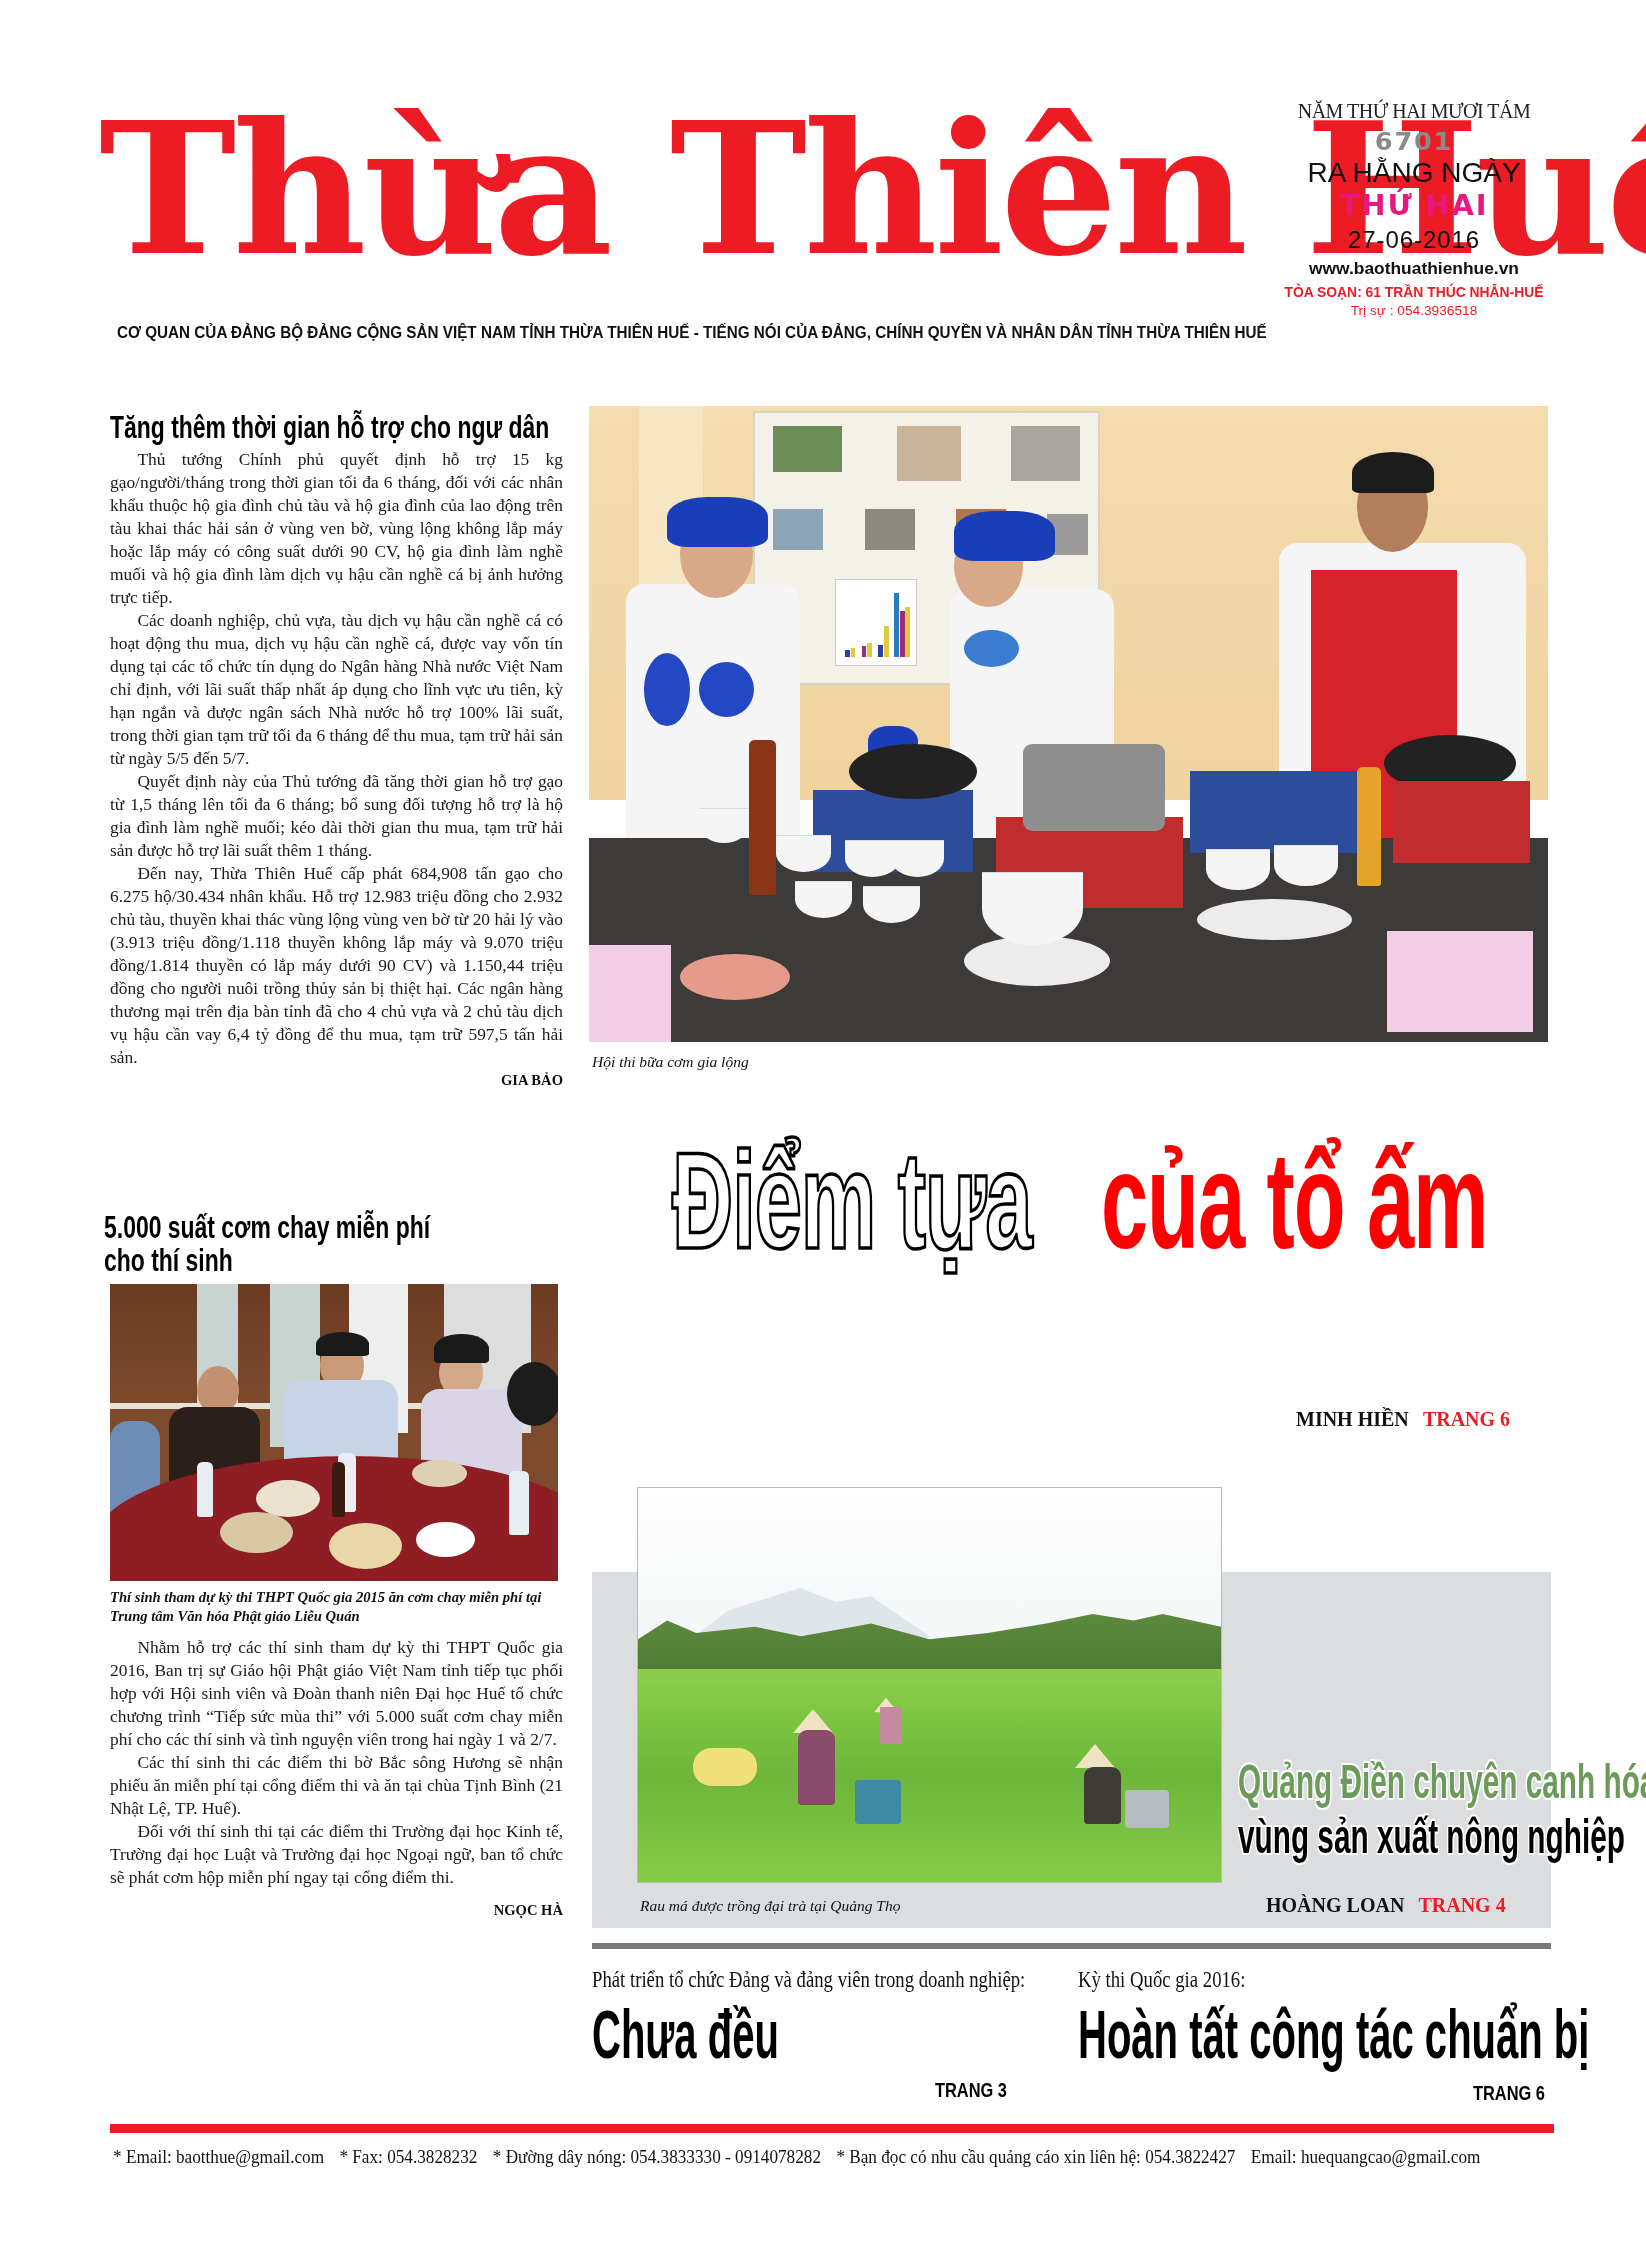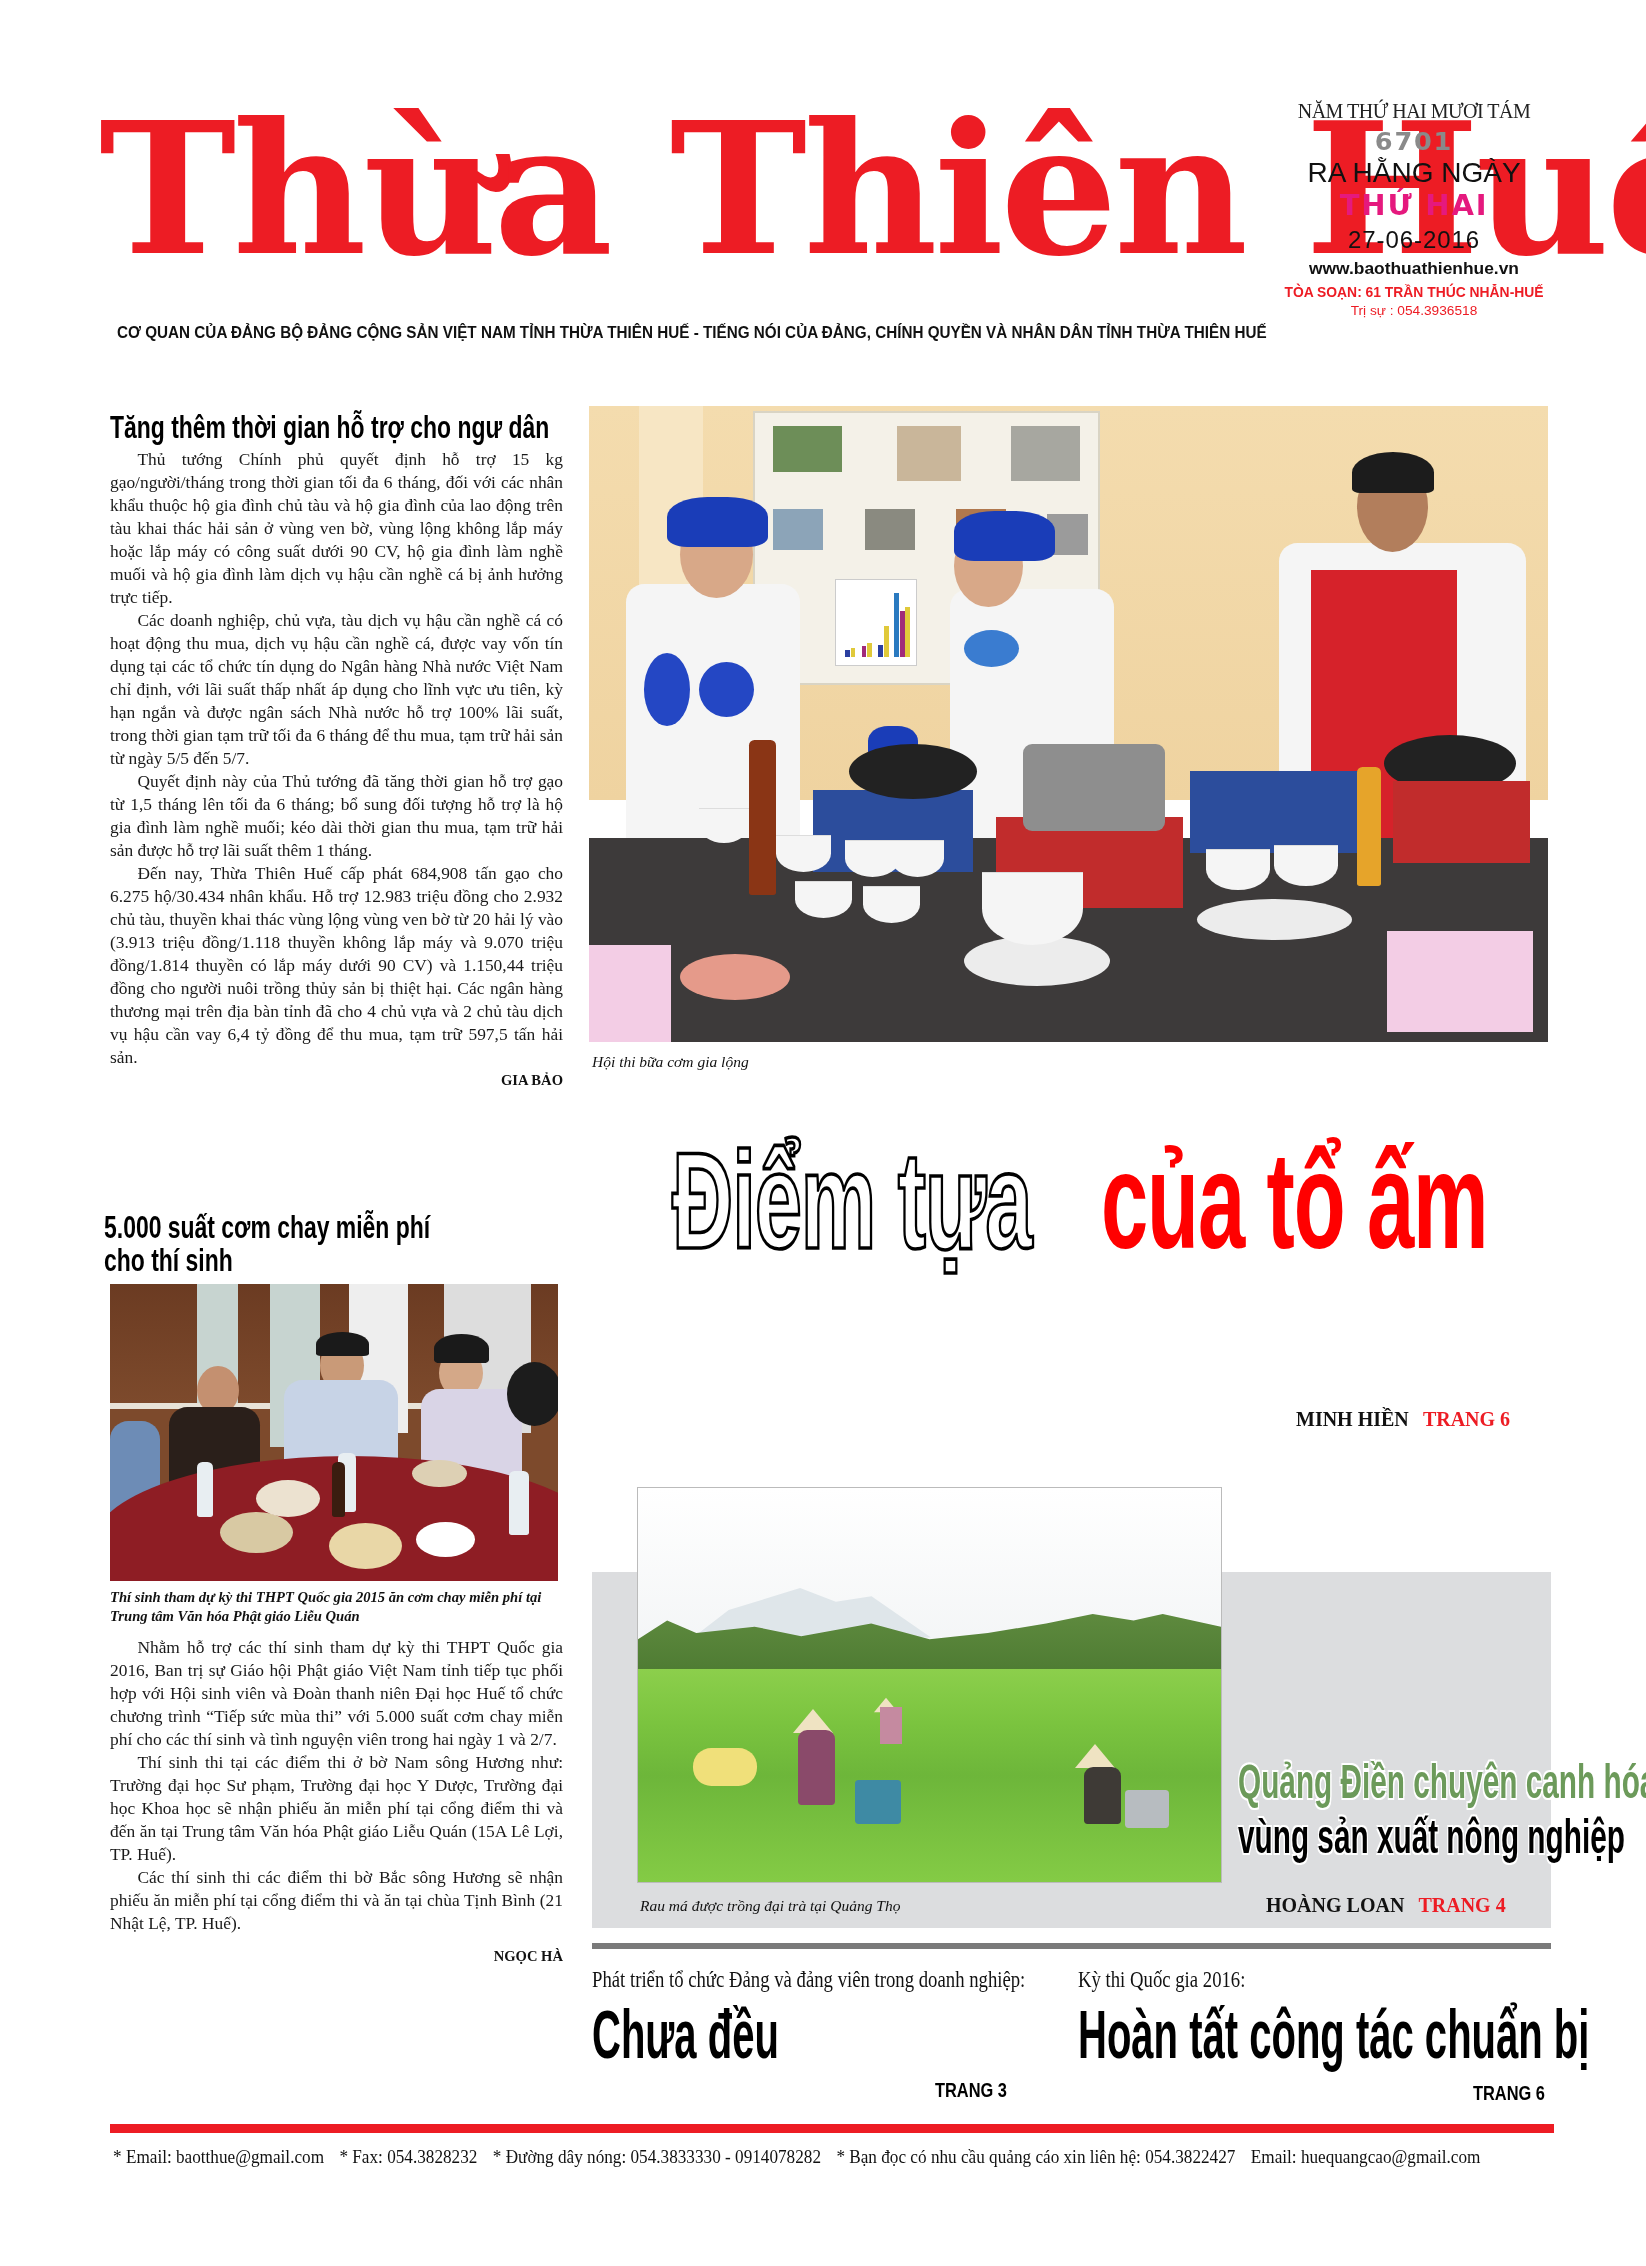--- a/index.html
+++ b/index.html
@@ -226,22 +226,22 @@
   <div class="bottle" style="left:228px; top:169px; width:18.3px; height:59px; background:#e8eef2;"></div>
   <div class="bottle" style="left:222px; top:178px; width:12.8px; height:55px; background:#3a1d10;"></div>
   <div class="bottle" style="left:399px; top:187px; width:20px; height:64px; background:#e8eef2;"></div>
 </div>
 
 <div class="abs caption" style="left:110px; top:1588px; width:448px;">Thí sinh tham dự kỳ thi THPT Quốc gia 2015 ăn cơm chay miễn phí tại Trung tâm Văn hóa Phật giáo Liễu Quán</div>
 
 <div class="abs" style="left:110px; top:1636px; width:453px;">
   <div class="body-text">
     <p>Nhằm hỗ trợ các thí sinh tham dự kỳ thi THPT Quốc gia 2016, Ban trị sự Giáo hội Phật giáo Việt Nam tỉnh tiếp tục phối hợp với Hội sinh viên và Đoàn thanh niên Đại học Huế tổ chức chương trình “Tiếp sức mùa thi” với 5.000 suất cơm chay miễn phí cho các thí sinh và tình nguyện viên trong hai ngày 1 và 2/7.</p>
-    <p>Thí sinh thi tại các điểm thi ở bờ Nam sông Hương như: Trường đại học Sư phạm, Trường đại học Y Dược, Trường đại học Khoa học sẽ nhận phiếu ăn miễn phí tại cổng điểm thi và đến ăn tại Trung tâm Văn hóa Phật giáo Liễu Quán (15A Lê Lợi, TP. Huế).</p>
     <p>Các thí sinh thi các điểm thi bờ Bắc sông Hương sẽ nhận phiếu ăn miễn phí tại cổng điểm thi và ăn tại chùa Tịnh Bình (21 Nhật Lệ, TP. Huế).</p>
+    <p>Đối với thí sinh thi tại các điểm thi Trường đại học Kinh tế, Trường đại học Luật và Trường đại học Ngoại ngữ, ban tổ chức sẽ phát cơm hộp miễn phí ngay tại cổng điểm thi.</p>
   </div>
   <div class="byline" style="margin-top:12.8px;">NGỌC HÀ</div>
 </div>
 
 <div class="photo" style="left:589px; top:406px; width:959px; height:636px;">
   <div class="cook-wall"></div>
   <div class="cook-pillar"></div>
   <div class="cook-poster">
     <div class="poster-pic" style="left:18.3px; top:13.7px; width:69px; height:46px; background:#6d8e58;"></div>
     <div class="poster-pic" style="left:142px; top:13.7px; width:64px; height:55px; background:#c9b69a;"></div>

